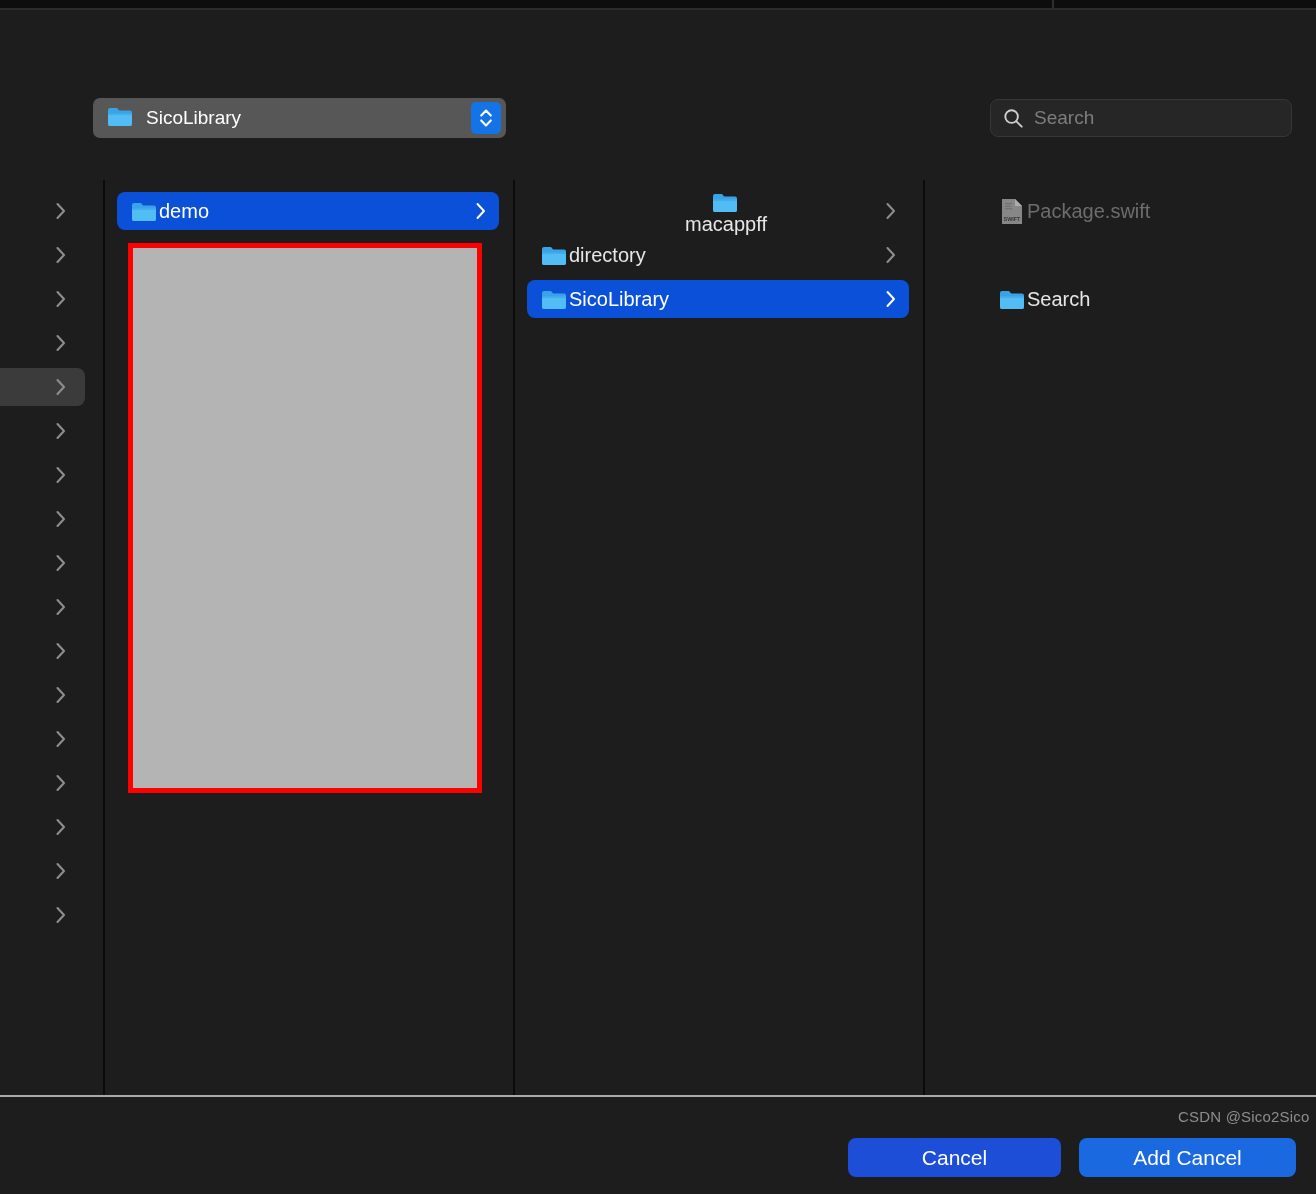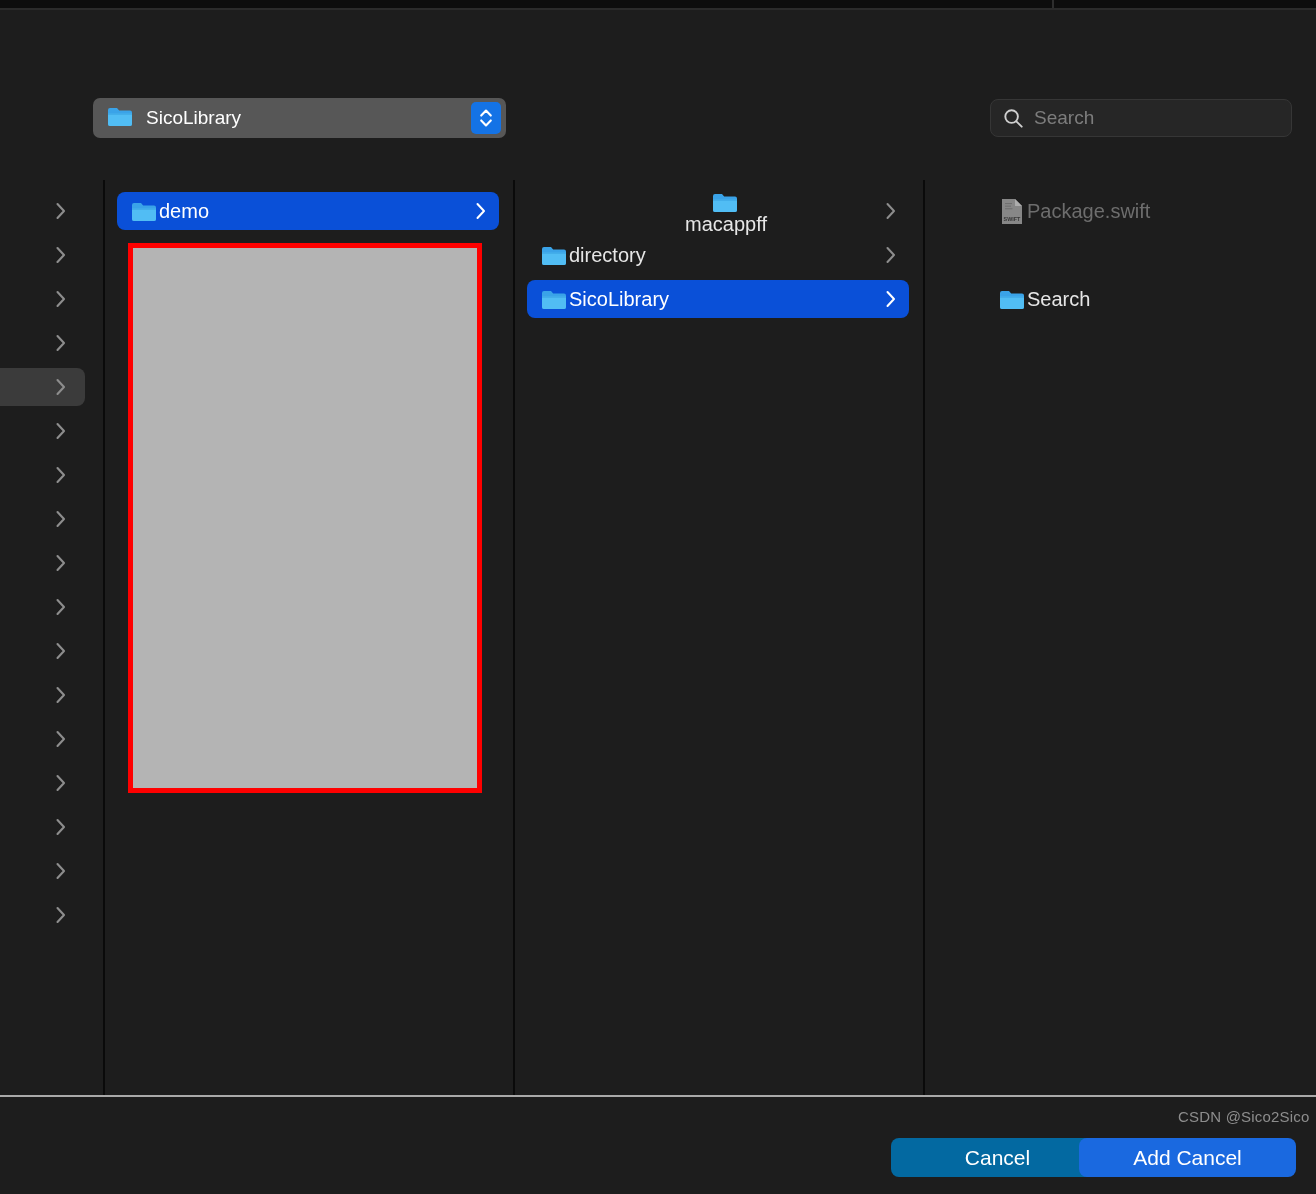--- a/index.html
+++ b/index.html
@@ -200,22 +200,21 @@
     align-items: center;
     justify-content: center;
     font-size: 21px;
     color: #ffffff;
     cursor: default;
     box-sizing: border-box;
   }
   .btn-cancel {
     left: 848px; top: 1138px;
     width: 213px;
-    background: #0369a1;
-    margin-left: 43px;
+    background: #1d4ed8;
   }
   .btn-add {
     left: 1079px; top: 1138px;
     width: 217px;
     background: #1a69e0;
   }
   .watermark {
     position: absolute;
     left: 1178px; top: 1108px;
     font-size: 15px;

